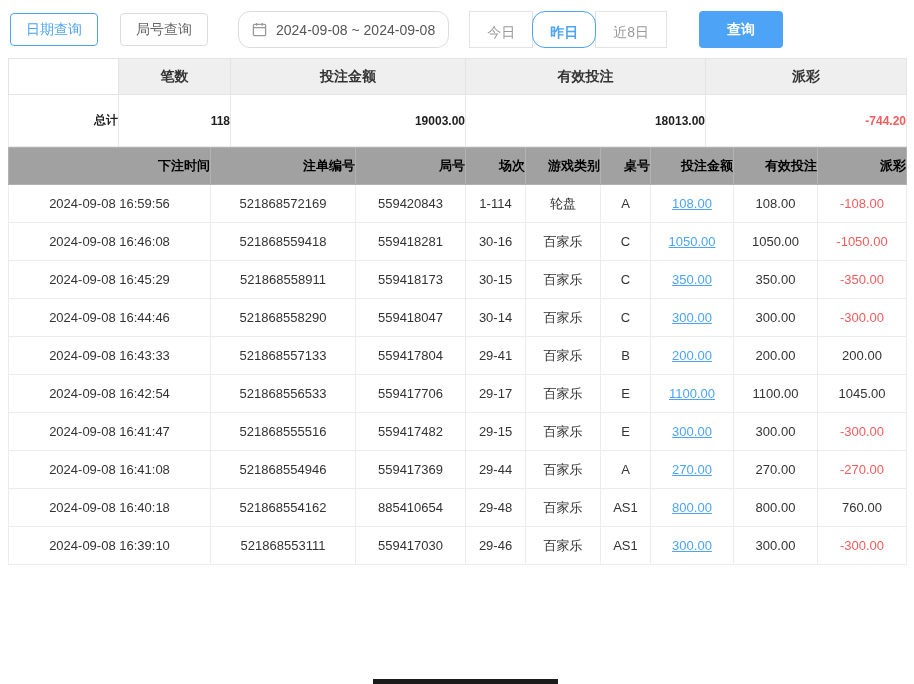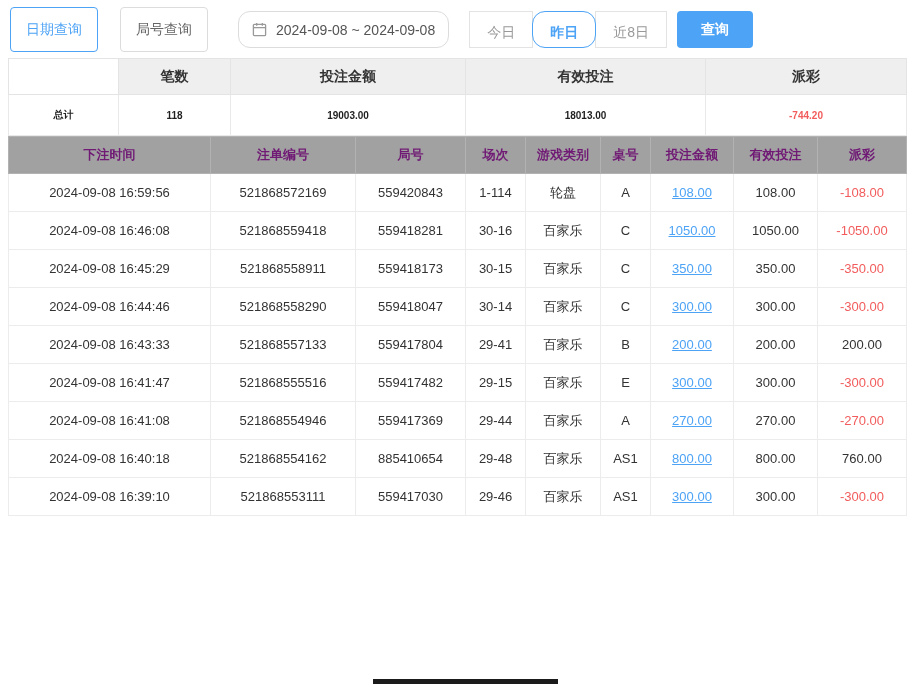--- a/index.html
+++ b/index.html
@@ -17,21 +17,21 @@
   }
   
   .toolbar{
     display:flex;
     align-items:center;
     padding:11px 8px 10px 10px;
     height:58px;
     background:#fff;
   }
   .btn{
-    height:45px;
+    height:33px;
     border-radius:4px;
     background:#fff;
     font-size:14px;
     cursor:pointer;
     padding:0 15px;
     font-family:inherit;
   }
   .btn-outline-blue{border:1px solid var(--accent-blue);color:var(--accent-blue);}
   .btn-outline-gray{border:1px solid #dcdcdc;color:#666;margin-left:22px;}
   .date-box{
@@ -47,48 +47,48 @@
     background:#fff;border:1px solid #e3e3e3;
     color:#999;font-size:14px;cursor:pointer;font-family:inherit;text-align:right;
   }
   .quick-btn + .quick-btn{margin-left:-1px;}
   .quick-btn.active{
     border-color:var(--accent-blue);
     color:var(--accent-blue);
     position:relative;z-index:1;font-weight:bold;border-radius:13px;
   }
   .btn-search{
-    margin-left:10px;width:76px;height:37px;
+    margin-left:32px;width:84px;height:37px;
     background:var(--accent-blue);color:#fff;
     border:none;border-radius:4px;font-size:14px;
     cursor:pointer;font-weight:bold;font-family:inherit;
   }
   
   table.tbl{
     border-collapse:collapse;
     table-layout:fixed;
     width:898px;
     margin:0 8px;
     padding-left:36px;
   }
   .summary-tbl{margin-top:6px;}
   .summary-tbl th{
     background:#efefef;border:1px solid #e4e4e4;
     height:36px;font-size:14px;color:#333;
     font-weight:bold;text-align:center;
   }
   .summary-tbl th.blank-cell{background:#fff;}
   .summary-tbl td{
-    border:1px solid #e9e9e9;height:41px;text-align:center;
-    font-size:10px;color:#1f1f1f;font-weight:bold;
+    border:1px solid #e9e9e9;height:52px;text-align:right;
+    font-size:12px;color:#1f1f1f;font-weight:bold;
   }
   .main-tbl{margin-top:14px;}
   .main-tbl th{
-    background:var(--header-gray);color:#701a75;height:37px;
-    font-size:13px;font-weight:bold;text-align:center;
+    background:var(--header-gray);color:#000000;height:37px;
+    font-size:13px;font-weight:bold;text-align:right;
     border:1px solid #b2b2b2;
   }
   .main-tbl td{
     border:1px solid #ececec;height:38px;text-align:center;
     font-size:13px;color:#333;background:#fff;
     overflow:hidden;white-space:nowrap;
   }
   .bet-link{color:var(--accent-blue);text-decoration:underline;cursor:pointer;}
   .neg{color:var(--negative-red) !important;}
   
@@ -228,20 +228,31 @@
         <td>521868557133</td>
         <td>559417804</td>
         <td>29-41</td>
         <td>百家乐</td>
         <td>B</td>
         <td><a href="#" class="bet-link">200.00</a></td>
         <td>200.00</td>
         <td>200.00</td>
       </tr>
       <tr>
+        <td>2024-09-08 16:42:54</td>
+        <td>521868556533</td>
+        <td>559417706</td>
+        <td>29-17</td>
+        <td>百家乐</td>
+        <td>E</td>
+        <td><a href="#" class="bet-link">1100.00</a></td>
+        <td>1100.00</td>
+        <td>1045.00</td>
+      </tr>
+      <tr>
         <td>2024-09-08 16:41:47</td>
         <td>521868555516</td>
         <td>559417482</td>
         <td>29-15</td>
         <td>百家乐</td>
         <td>E</td>
         <td><a href="#" class="bet-link">300.00</a></td>
         <td>300.00</td>
         <td class="neg">-300.00</td>
       </tr>

